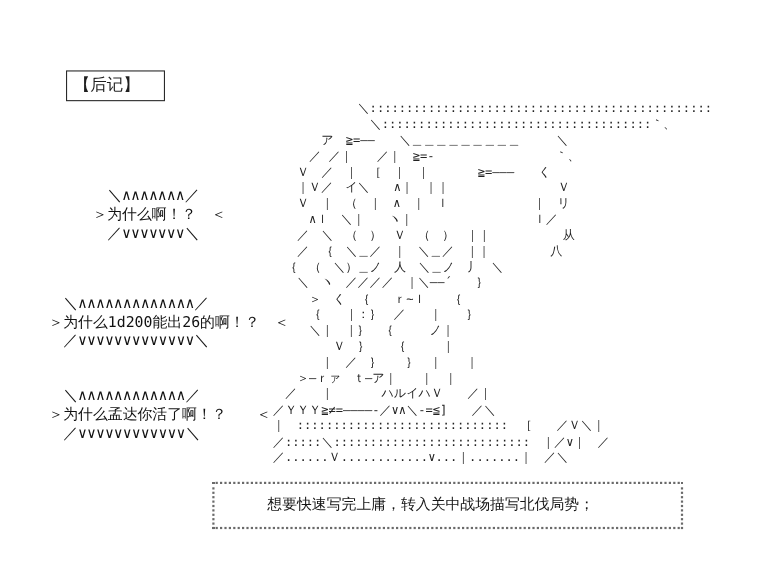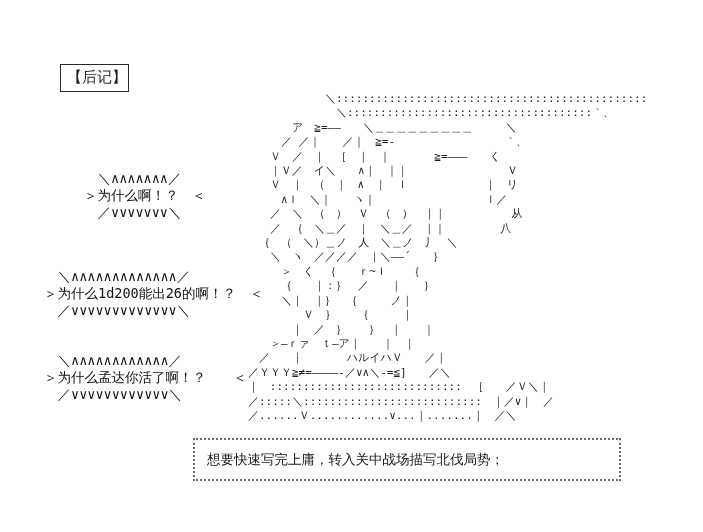--- a/index.html
+++ b/index.html
@@ -14,21 +14,21 @@
     overflow: hidden;
     font-family: "DejaVu Sans Mono", monospace;
     color: #1f1f1f;
   }
   .abs { position: absolute; }
 
   .postscript-box {
     left: 60px;
     top: 64px;
     border: 1px solid #2a2a2a;
-    padding: 3px 1px 4px 6px;
+    padding: 3px 22px 4px 6px;
     font-size: 15px;
     font-family: "DejaVu Sans", "Liberation Sans", sans-serif;
     background: #fff;
     white-space: nowrap;
   }
 
   pre {
     margin: 0;
     font-family: "DejaVu Sans Mono", monospace;
     white-space: pre;
@@ -57,21 +57,21 @@
     top: 438px;
     width: 400px;
     border: 2px dotted #6a6a6a;
     padding: 8px 12px;
     font-size: 13.5px;
     line-height: 23px;
     font-family: "DejaVu Sans", "Liberation Sans", sans-serif;
     color: #161616;
     background: #fff;
   }
-  .footer-line { white-space: nowrap; }
+  .footer-line { white-space: nowrap; margin-left: 36px; }
 </style>
 </head>
 <body>
 
 <div class="abs postscript-box">【后记】</div>
 
 <pre class="abs aa-art">　　　　　　　＼:::::::::::::::::::::::::::::::::::::::::::::::
 　　　　　　　　＼:::::::::::::::::::::::::::::::::::::｀、
 　　　　ア　≧=――　　＼＿＿＿＿＿＿＿＿＿　　　＼
 　　　／ ／｜　　／｜　≧=-　　　　　　　　　　｀、

